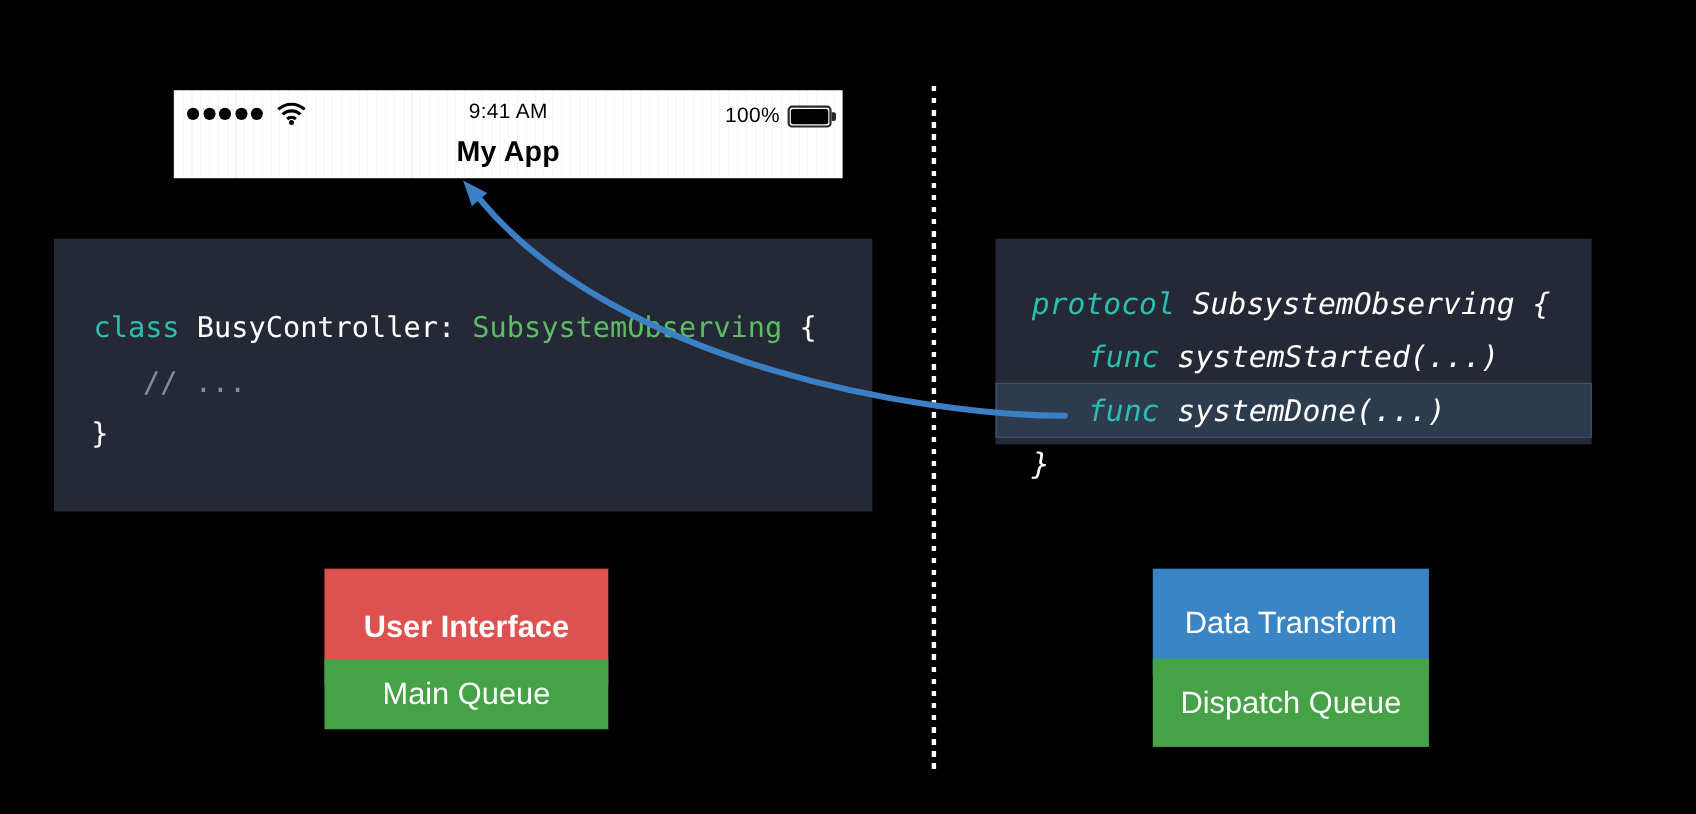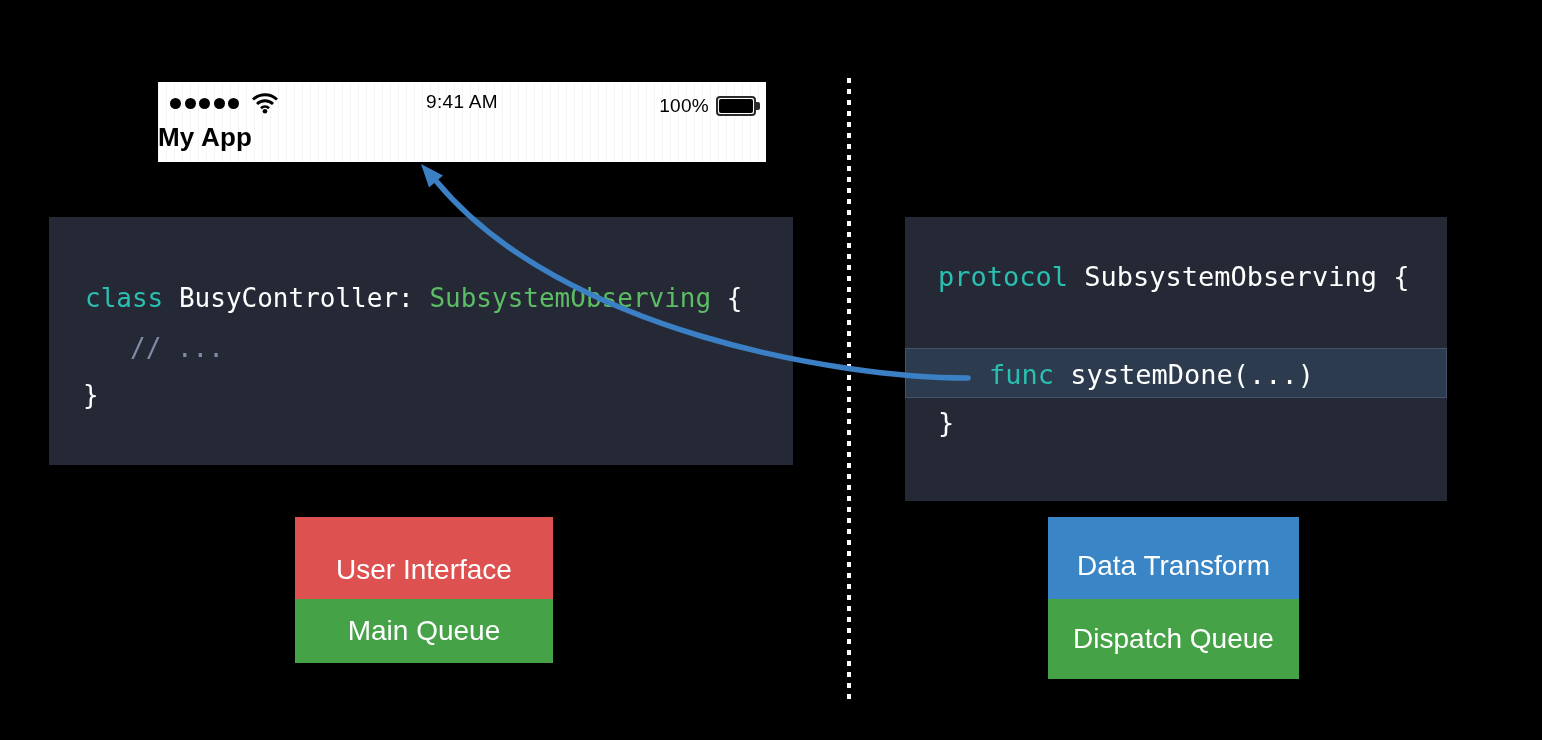--- a/index.html
+++ b/index.html
@@ -54,34 +54,34 @@
     position: absolute; left: 1px; top: 1px; right: 1px; bottom: 1px;
     background: #000; border-radius: 2px;
   }
   .sb-battery .nub {
     position: absolute; right: -6px; top: 4px;
     width: 4px; height: 8px;
     background: #2a2a2a; border-radius: 0 2px 2px 0;
   }
   .sb-title {
     position: absolute; left: 0; right: 0; top: 40px;
-    text-align: left;
+    text-align: center;
     font-size: 26px; font-weight: bold; letter-spacing: 0.2px;
   }
 
   
   .code-block {
     position: absolute;
     background: var(--code_bg, #242935);
     font-family: "DejaVu Sans Mono", "Liberation Mono", monospace;
     color: var(--code_text, #fff);
     z-index: 1;
   }
   .code-left  { left: 49px;  top: 217px; width: 744px; height: 248px; font-size: 26px; }
-  .code-right { left: 905px; top: 217px; width: 542px; height: 284px; font-size: 27px; }
+  .code-right { left: 905px; top: 217px; width: 542px; height: 187px; font-size: 27px; font-style: italic; }
   .code-line {
     position: absolute;
     white-space: pre;
     line-height: 30px;
   }
   .tok-kw      { color: var(--keyword, #2BBFB1); }
   .tok-type    { color: var(--type_name, #5CBD64); }
   .tok-comment { color: var(--comment, #828BA6); }
   .hl-row {
     position: absolute;
@@ -102,21 +102,21 @@
     z-index: 1;
   }
 
   
   .qbox {
     position: absolute;
     display: flex; align-items: center; justify-content: center;
     color: #fff; font-size: 28px;
     z-index: 1;
   }
-  .qbox-ui { left: 295px;  top: 517px; width: 258px; height: 106px; background: var(--box_red, #DD5150); }
+  .qbox-ui { left: 295px;  top: 517px; width: 258px; height: 106px; background: var(--box_red, #DD5150); font-weight: bold; }
   .qbox-mq { left: 295px;  top: 599px; width: 258px; height: 64px; background: var(--box_green, #46A247); }
   .qbox-dt { left: 1048px; top: 517px; width: 251px; height: 97px; background: var(--box_blue, #3A85C5); }
   .qbox-dq { left: 1048px; top: 599px; width: 251px; height: 80px; background: var(--box_green, #46A247); }
 
   
   .arrow-layer {
     position: absolute; left: 0; top: 0;
     width: 1542px; height: 740px;
     z-index: 3;
     pointer-events: none;
@@ -161,20 +161,21 @@
 
   <div class="code-block code-left">
     <div class="code-line" style="left:36px; top:66px;"><span class="tok-kw">class</span><span> BusyController: </span><span class="tok-type">SubsystemObserving</span><span> {</span></div>
     <div class="code-line" style="left:81px; top:116px;"><span class="tok-comment">// ...</span></div>
     <div class="code-line" style="left:34px; top:163px;"><span>}</span></div>
   </div>
 
   <div class="code-block code-right">
     <div class="hl-row"></div>
     <div class="code-line" style="left:33px; top:45px;"><span class="tok-kw">protocol</span><span> SubsystemObserving {</span></div>
+    <div class="code-line" style="left:84px; top:94px;"><span class="tok-kw">func</span><span> systemStarted(...)</span></div>
     <div class="code-line" style="left:84px; top:143px;"><span class="tok-kw">func</span><span> systemDone(...)</span></div>
     <div class="code-line" style="left:33px; top:191px;"><span>}</span></div>
   </div>
 
   <div class="divider"></div>
 
   <div class="qbox qbox-ui">
     <span>User Interface</span>
   </div>
   <div class="qbox qbox-mq">

